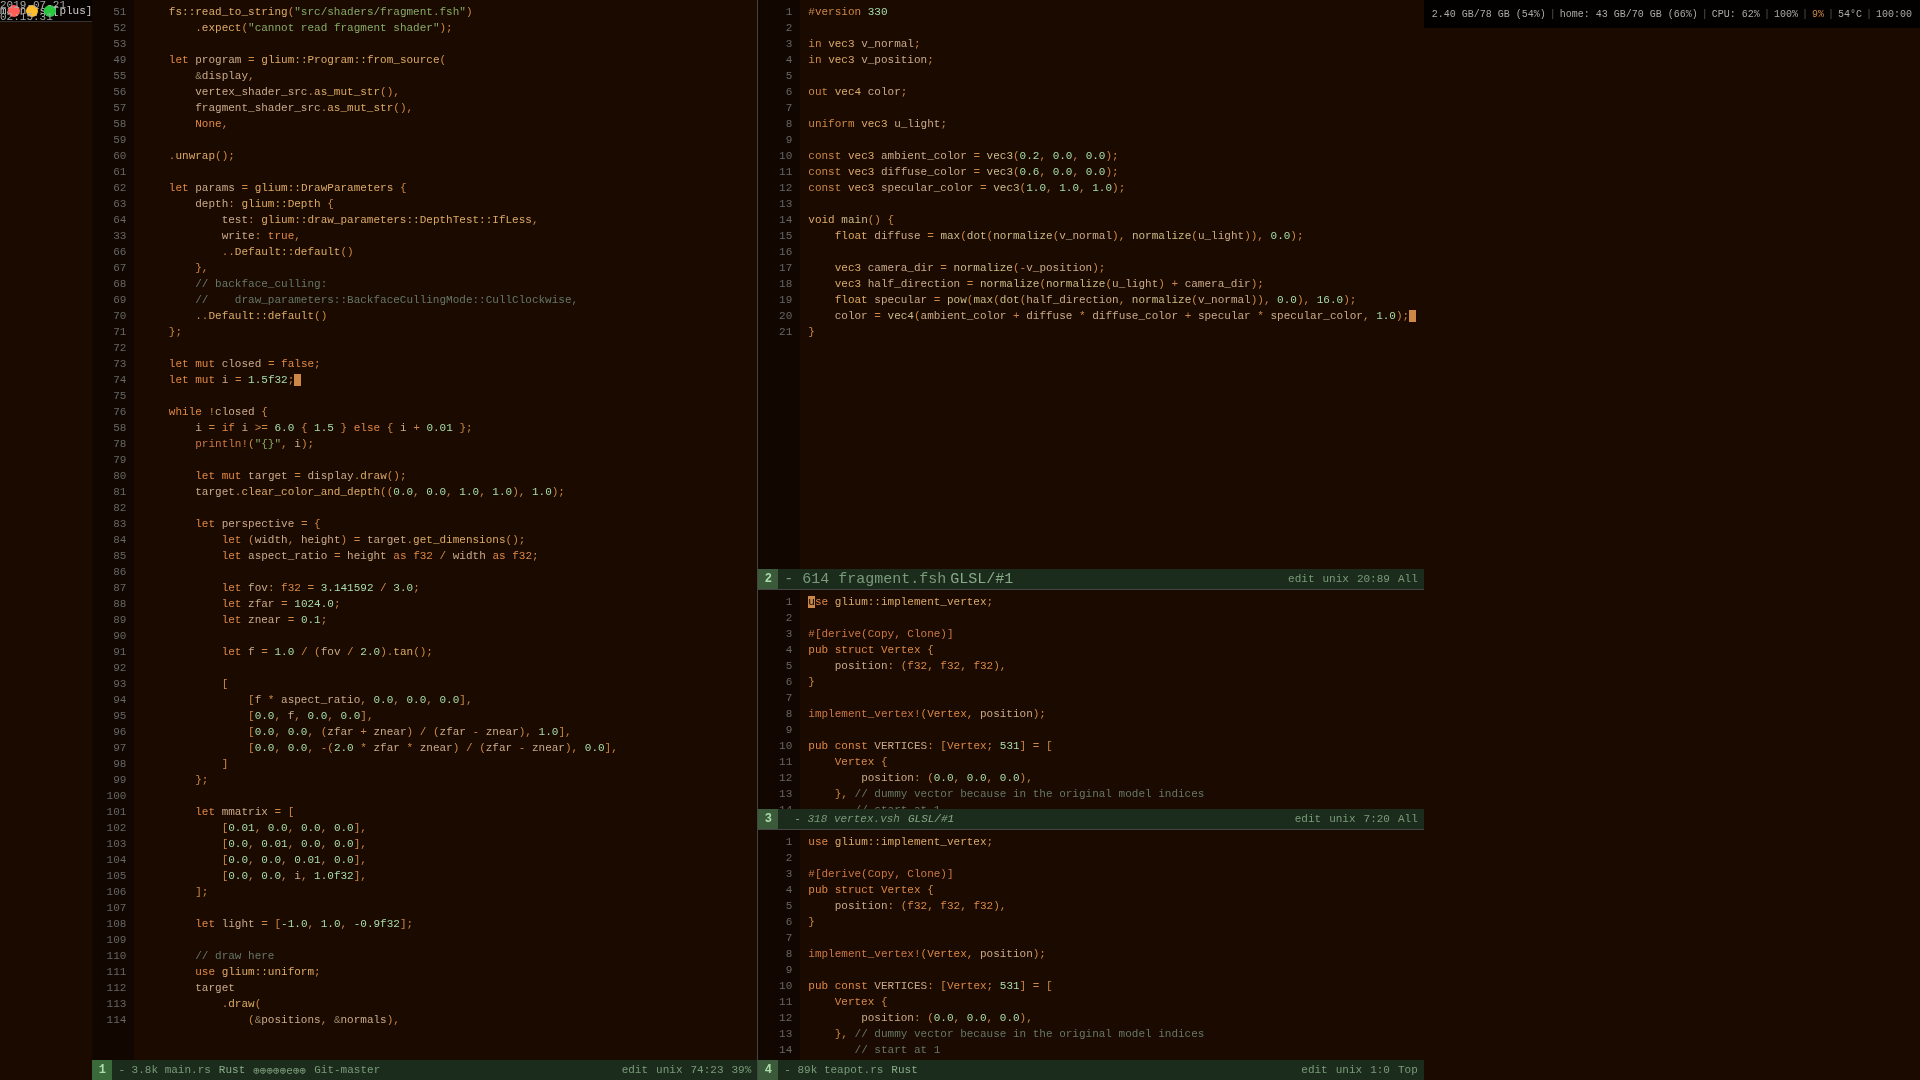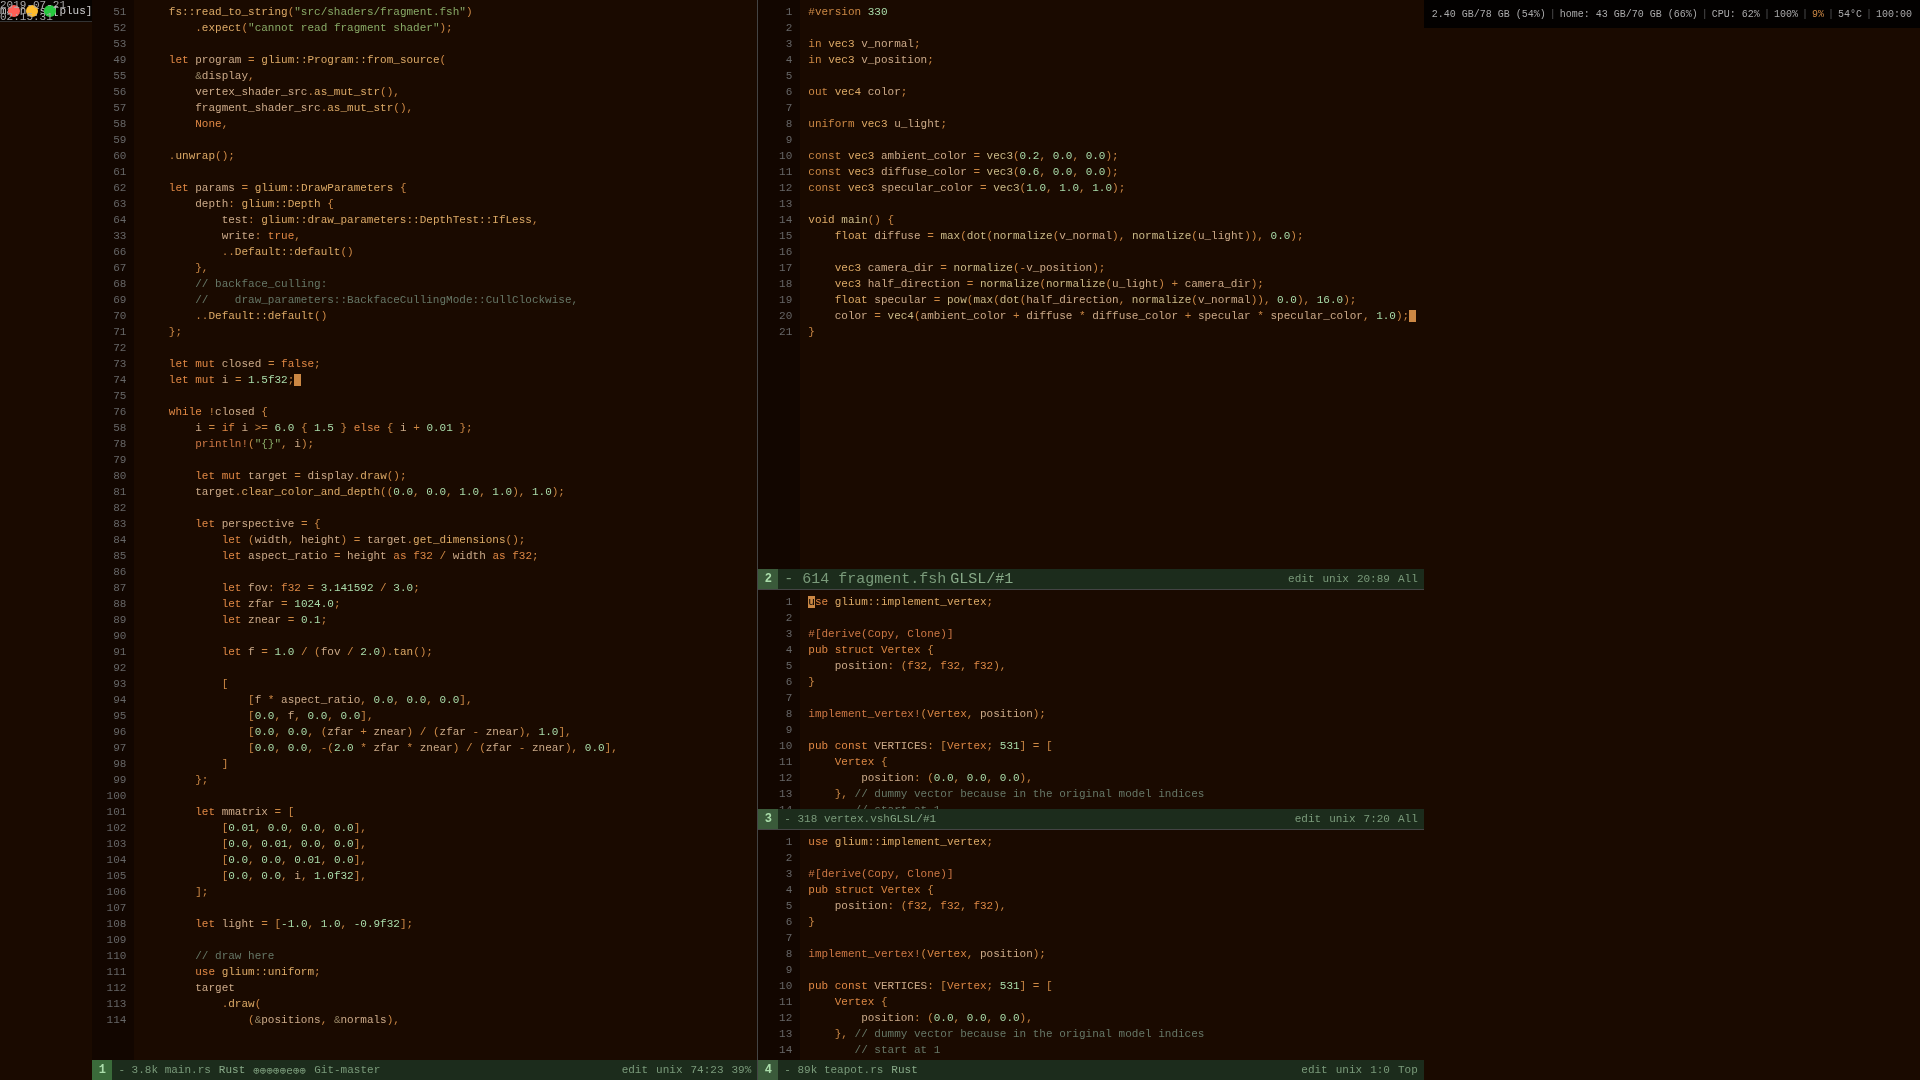--- a/index.html
+++ b/index.html
@@ -486,21 +486,21 @@
             <div class="code-line">    <span class="type">Vertex</span> {</div>
             <div class="code-line">        <span class="var">position</span>: (<span class="num">0.0</span>, <span class="num">0.0</span>, <span class="num">0.0</span>),</div>
             <div class="code-line">    }, <span class="comment">// dummy vector because in the original model indices</span></div>
             <div class="code-line">       <span class="comment">// start at 1</span></div>
 
           </div>
         </div>
 
         <div style="height:20px;background:#1c2c1c;display:flex;align-items:center;padding:0;">
           <div style="background:#3a5a3a;color:#aaddaa;width:20px;height:20px;display:flex;align-items:center;justify-content:center;font-weight:bold;font-size:12px;">3</div>
-          <div style="flex:1;padding:0 6px;display:flex;gap:0;color:#7a9a7a;font-size:11px;">
+          <div style="flex:1;padding:0 16px;display:flex;gap:8px;color:#7a9a7a;font-size:11px;font-style:italic;">
             <span>- 318 vertex.vsh</span>
             <span style="color:#88aa88;">GLSL/#1</span>
           </div>
           <div style="padding-right:6px;color:#7a9a7a;font-size:11px;display:flex;gap:8px;">
             <span>edit</span>
             <span>unix</span>
             <span>7:20</span>
             <span>All</span>
           </div>
         </div>

